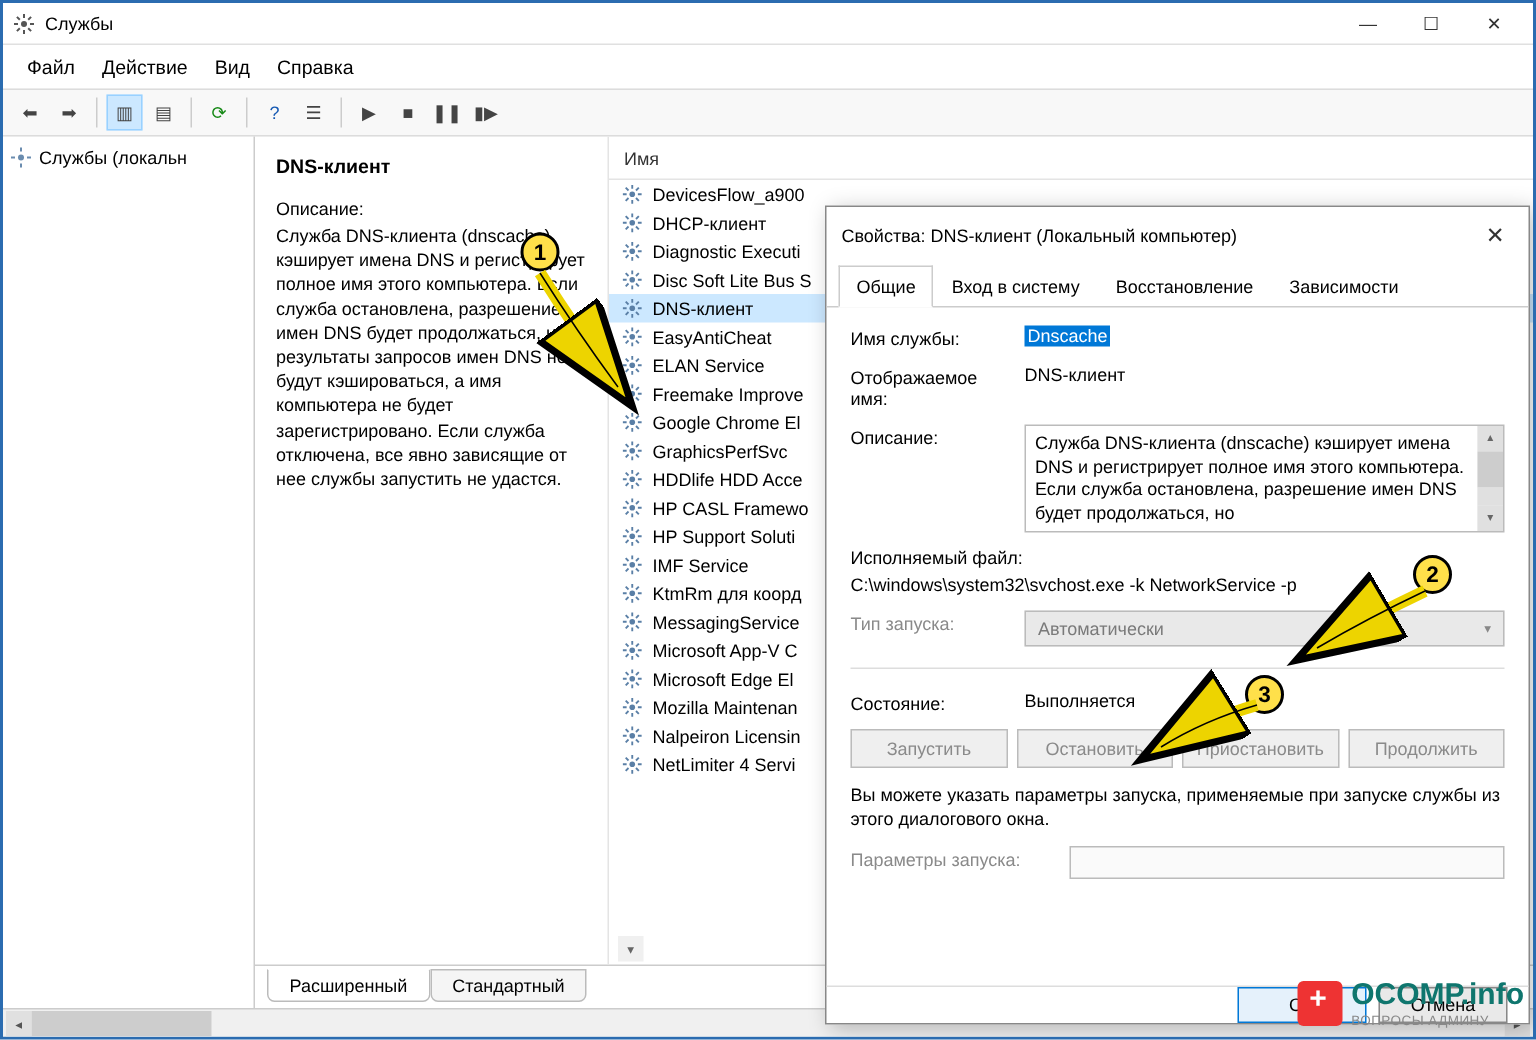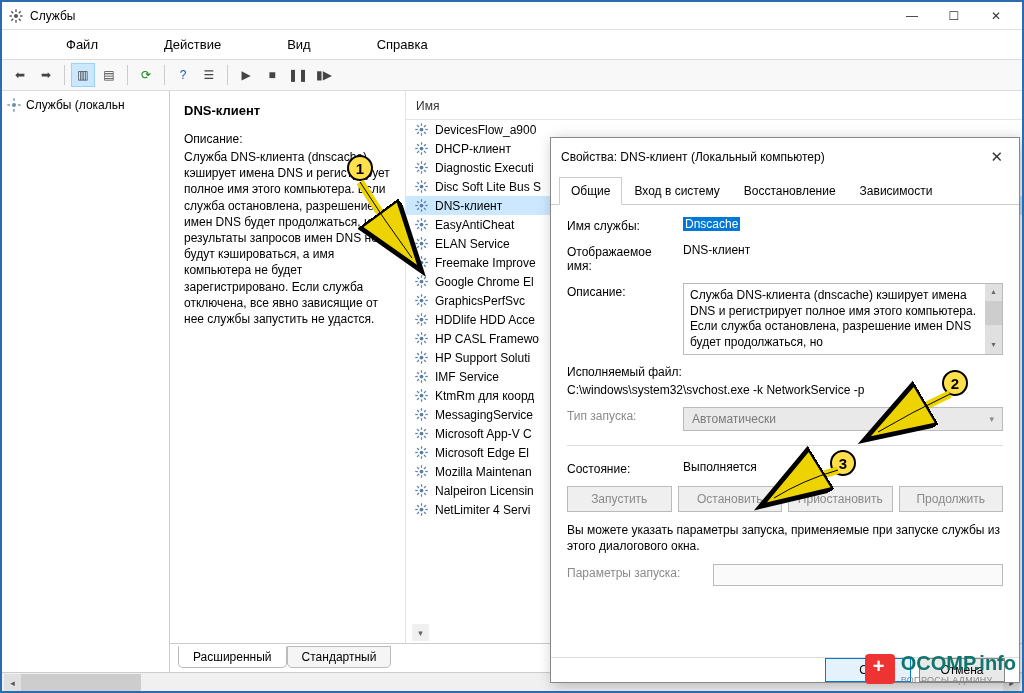--- a/index.html
+++ b/index.html
@@ -20,21 +20,21 @@
   height: 28px; padding: 0 6px;
   border-bottom: 1px solid #e0e0e0;
 }
 .titlebar .winctl { margin-left: auto; display:flex; gap:2px; }
 .winctl div { width: 40px; height:24px; display:flex; align-items:center; justify-content:center; color:#333; }
 .gear-svg { width:16px; height:16px; }
 
 .menubar {
   display:flex; gap:2px; padding:4px 8px; font-size:13px;
 }
-.menubar span { padding:3px 8px;margin-left:48px; }
+.menubar span { padding:3px 8px; }
 
 .toolbar {
   display:flex; align-items:center; gap:2px;
   padding:3px 6px; border-top:1px solid #dcdcdc; border-bottom:1px solid #dcdcdc;
   background:#f8f8f8;
 }
 .tbtn { width:24px; height:24px; display:flex; align-items:center; justify-content:center; border:1px solid transparent; color:#444; }
 .tbtn.sel { background:#cce8ff; border-color:#99d1ff; }
 .tsep { width:1px; height:20px; background:#ccc; margin:0 4px; }
 

